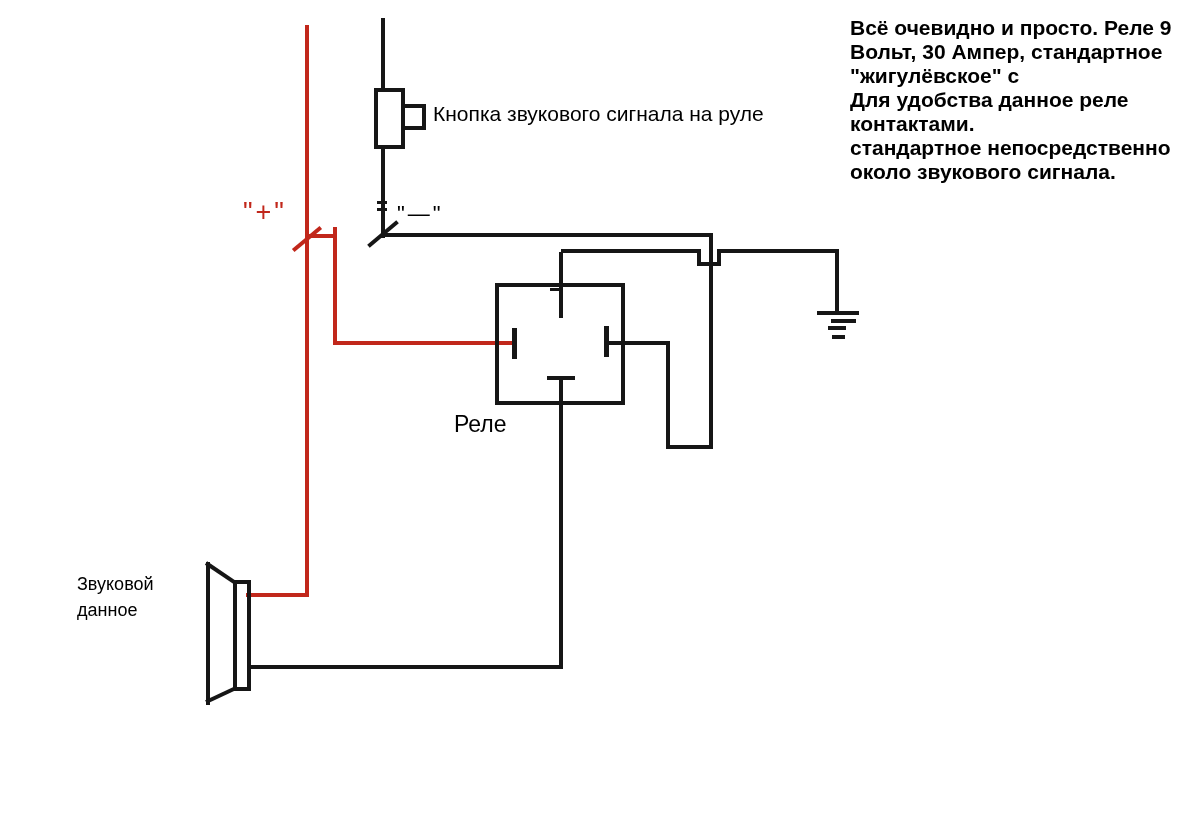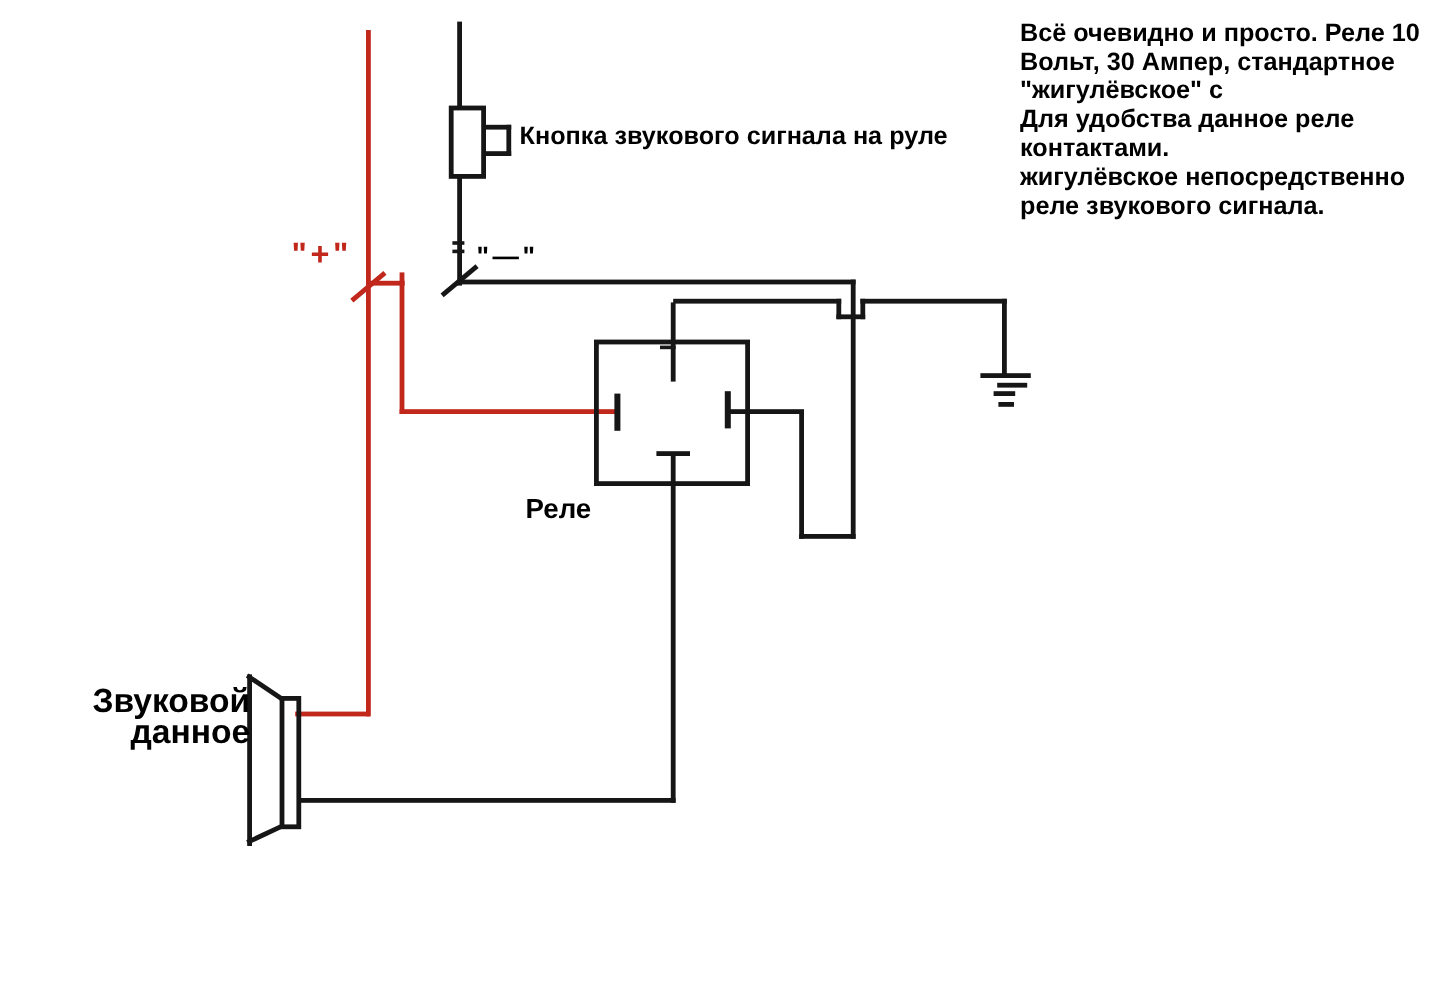--- a/index.html
+++ b/index.html
@@ -6,21 +6,21 @@
   body{background:var(--bg,#fff);}
   .stage{
     position:relative;width:1200px;height:821px;background:var(--bg,#fff);
     overflow:hidden;font-family:"Liberation Sans",sans-serif;
   }
   .ln{position:absolute;background:var(--wire,#161616);}
   .r{background:var(--power,#c1271b);}
   .rot{transform-origin:center center;}
   .box{position:absolute;border:4px solid var(--wire,#161616);box-sizing:border-box;background:transparent;}
   .box.noleft{border-left:none;}
-  .lbl{position:absolute;font-weight:bold;color:var(--ink,#000);white-space:nowrap;}
+  .lbl{position:absolute;font-weight:normal;color:var(--ink,#000);white-space:nowrap;}
   .note{
     position:absolute;left:850px;top:16px;width:345px;
     font-weight:bold;font-size:21px;line-height:24px;color:var(--ink,#000);
   }
   .plus{color:var(--power,#c1271b);font-size:27px;letter-spacing:3px;}
   .minus{font-size:22px;letter-spacing:3px;}
   .gnd{position:absolute;left:817px;top:311px;width:42px;height:30px;}
   .gnd .ln{left:0;}
 </style>
 </head>
@@ -74,28 +74,28 @@
 
   <div class="ln" style="left:248px;top:665px;width:315px;height:4px;"></div>
   <div class="box" style="left:233px;top:580px;width:18px;height:111px;"></div>
   <div class="ln" style="left:206px;top:562px;width:4px;height:143px;"></div>
   <div class="ln rot" style="left:206px;top:561px;width:35px;height:4px;transform:rotate(34deg);transform-origin:left center;"></div>
   <div class="ln rot" style="left:206px;top:700px;width:33px;height:4px;transform:rotate(-25deg);transform-origin:left center;"></div>
 
   <div class="lbl plus" style="left:243px;top:197px;">"+"</div>
   <div class="lbl minus" style="left:397px;top:201px;">"—"</div>
   <div class="lbl" style="left:433px;top:102px;font-size:21px;">Кнопка звукового сигнала на руле</div>
-  <div class="lbl" style="left:438px;top:411px;font-size:23px;">Реле</div>
-  <div class="lbl" style="left:77px;top:571px;font-size:28px;line-height:26px;text-align:right;">
+  <div class="lbl" style="left:454px;top:411px;font-size:23px;">Реле</div>
+  <div class="lbl" style="left:77px;top:571px;font-size:18px;line-height:26px;">
       <div>Звуковой</div>
       <div>данное</div>
     </div>
   <div class="note">
-      <div>Всё очевидно и просто. Реле 10</div>
+      <div>Всё очевидно и просто. Реле 9</div>
       <div>Вольт, 30 Ампер, стандартное</div>
       <div>"жигулёвское" с</div>
       <div>Для удобства данное реле</div>
       <div>контактами.</div>
-      <div>жигулёвское непосредственно</div>
-      <div>реле звукового сигнала.</div>
+      <div>стандартное непосредственно</div>
+      <div>около звукового сигнала.</div>
     </div>
 
 </div>
 
 </body></html>

